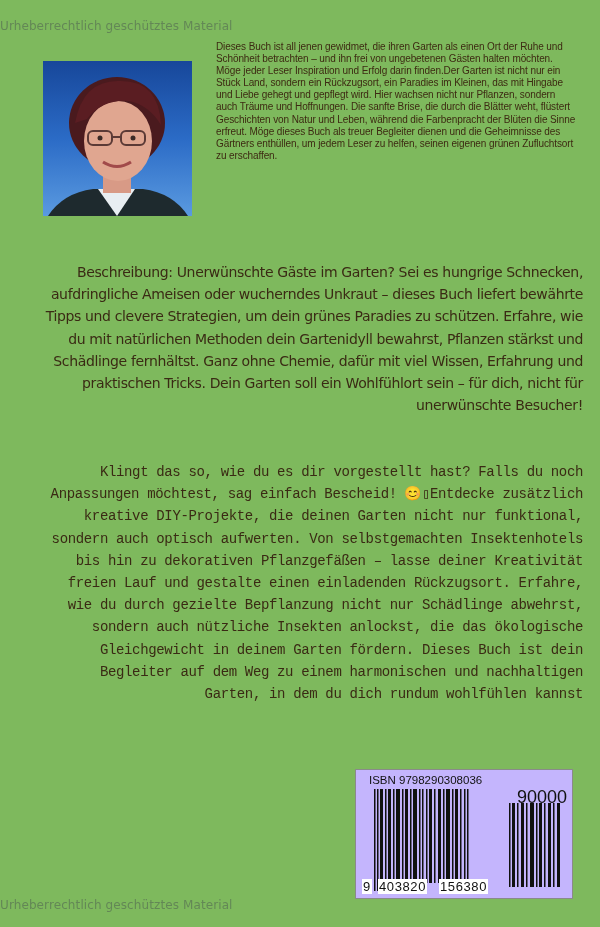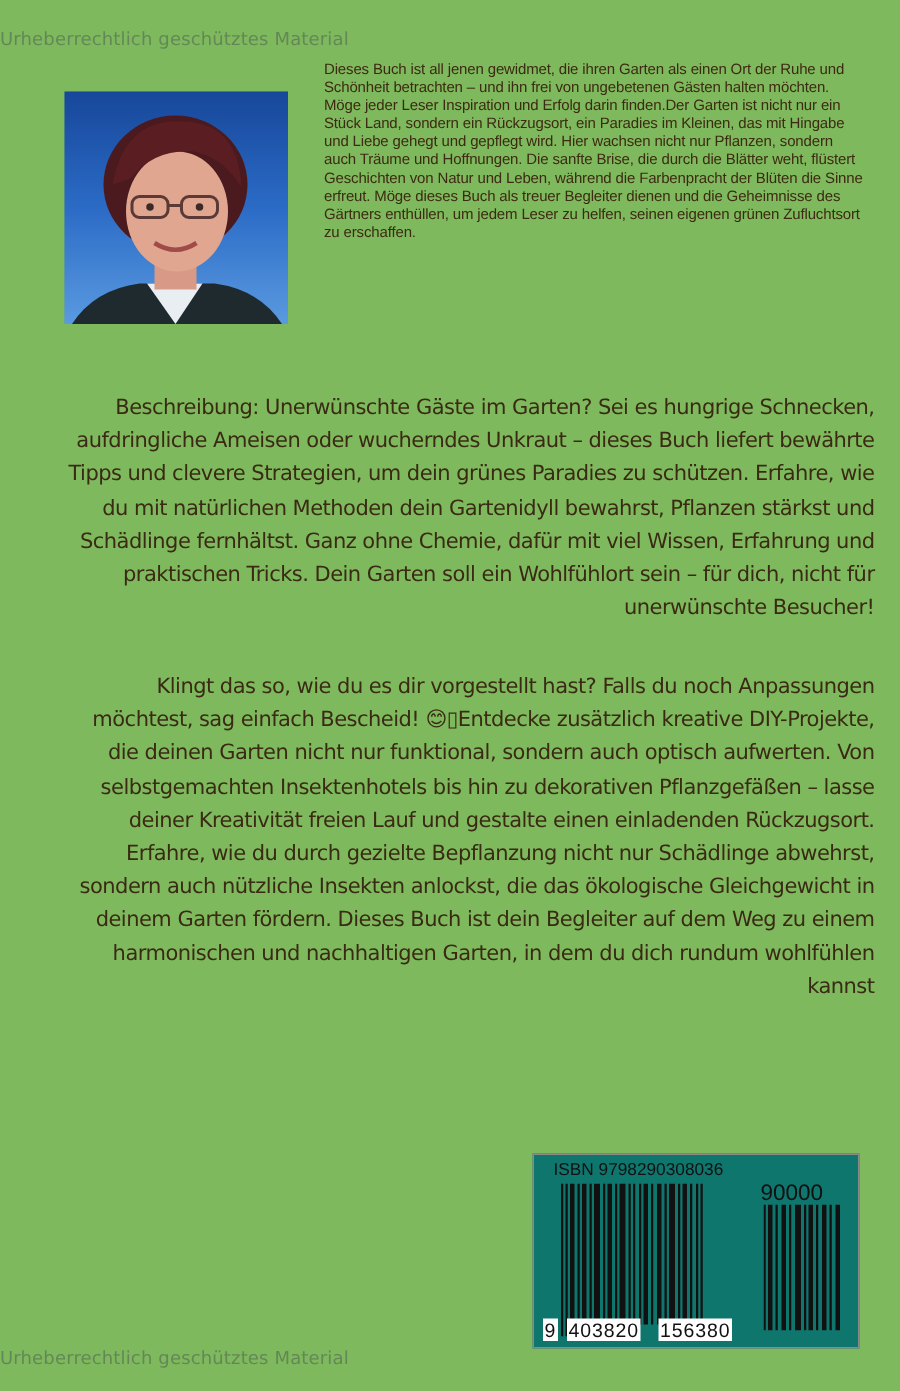--- a/index.html
+++ b/index.html
@@ -29,33 +29,33 @@
     font-family: Liberation Sans, sans-serif; font-size: 10px; line-height: 12.1px;
     color: #3d2a12; letter-spacing: -0.1px;
   }
 
   .desc {
     position: absolute; left: 43px; width: 540px;
     font-family: "DejaVu Sans", sans-serif; font-size: 14px; line-height: 22.2px;
     color: #3a2a14; letter-spacing: -0.35px; text-align: right;
   }
   .desc-1 { top: 261px; }
-  .desc-2 { top: 447px; }
+  .desc-2 { top: 461px; font-family: Liberation Mono, monospace; }
 
   .barcode-box {
     position: absolute; left: 355px; top: 769px; width: 218px; height: 130px;
-    background: #0f766e; border: 1px solid #8a8a8a; box-sizing: border-box; padding-left: 28px;
+    background: #c4b5fd; border: 1px solid #8a8a8a; box-sizing: border-box; padding-left: 28px;
   }
   .isbn-label {
     position: absolute; left: 13px; top: 4px;
     font-family: "Liberation Sans", sans-serif; font-size: 11.5px; color: #111;
   }
   .price-label {
-    position: absolute; left: 151px; top: 17px;
-    font-family: "Liberation Sans", sans-serif; font-size: 15px; color: #111;
+    position: absolute; left: 161px; top: 17px;
+    font-family: "Liberation Sans", sans-serif; font-size: 18px; color: #111;
   }
   .digits {
     position: absolute; top: 109px;
     font-family: "Liberation Sans", sans-serif; font-size: 13px; color: #111;
     background: #fff; padding: 0 1px; letter-spacing: 0.6px;
   }
   .d-first { left: 6px; }
   .d-left { left: 22px; }
   .d-right { left: 83px; }
   .bars { position: absolute; }

